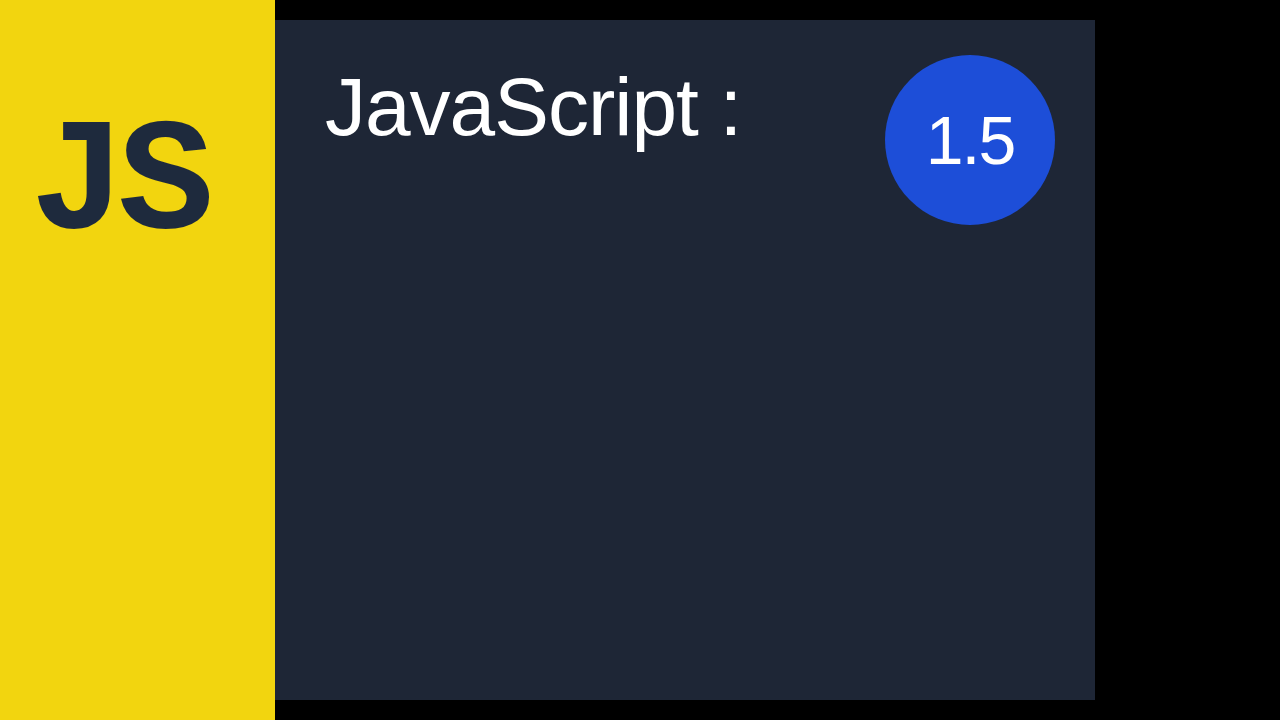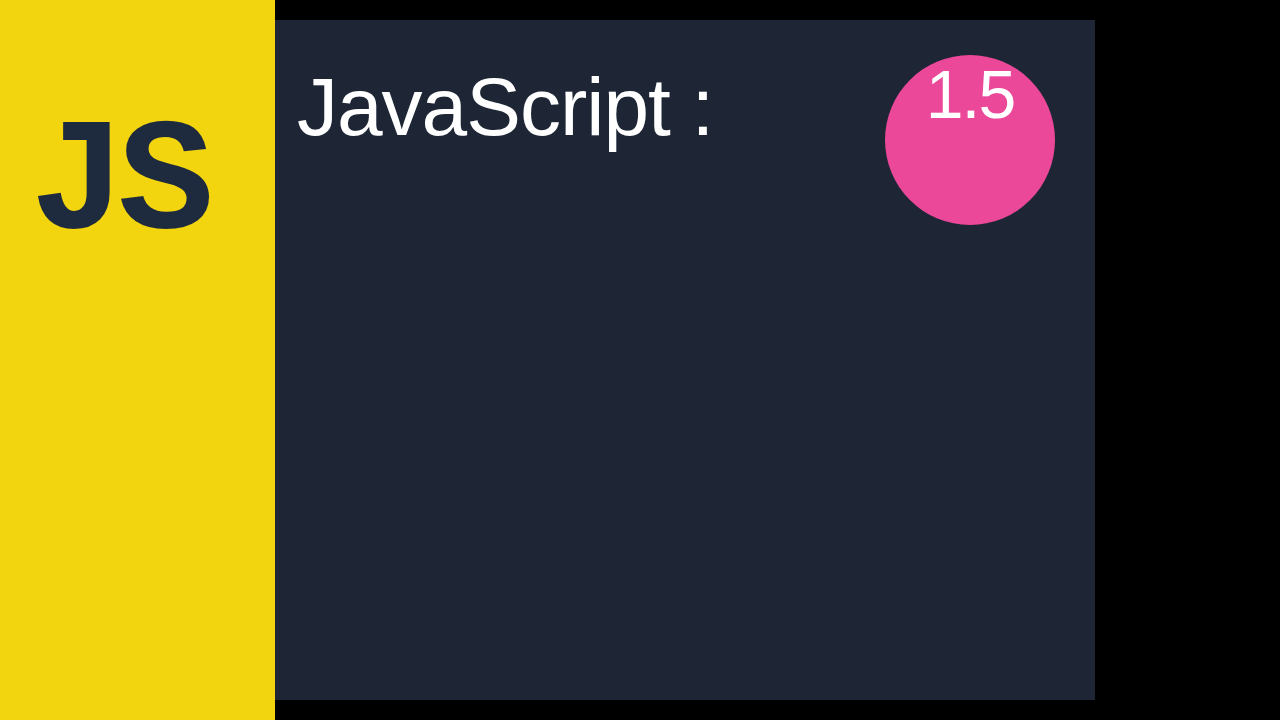--- a/index.html
+++ b/index.html
@@ -38,40 +38,41 @@
       font-family: Liberation Mono, monospace;
       line-height: 1;
     }
     .dark-panel {
       position: absolute;
       left: 275px;
       top: 20px;
       width: 820px;
       height: 680px;
       background: #1e2636;
-      padding: 40px 50px 40px 22px;
+      padding: 40px 50px 40px 50px;
     }
     .title-row {
       position: relative;
     }
     .title-text {
       font-size: 82px;
       color: #ffffff;
       font-weight: 400;
       letter-spacing: -1px;
     }
     .version-circle {
       position: absolute;
       right: -10px;
       top: -5px;
       width: 170px;
       height: 170px;
       border-radius: 50%;
-      background: #ec4899;
+      background: #1d4ed8;
       display: flex;
+      align-items: center;
       justify-content: center;
     }
     .version-text {
       font-size: 68px;
       color: #ffffff;
       font-weight: 400;
       letter-spacing: -2px;
     }
     .body-block {
       margin-top: 200px;

